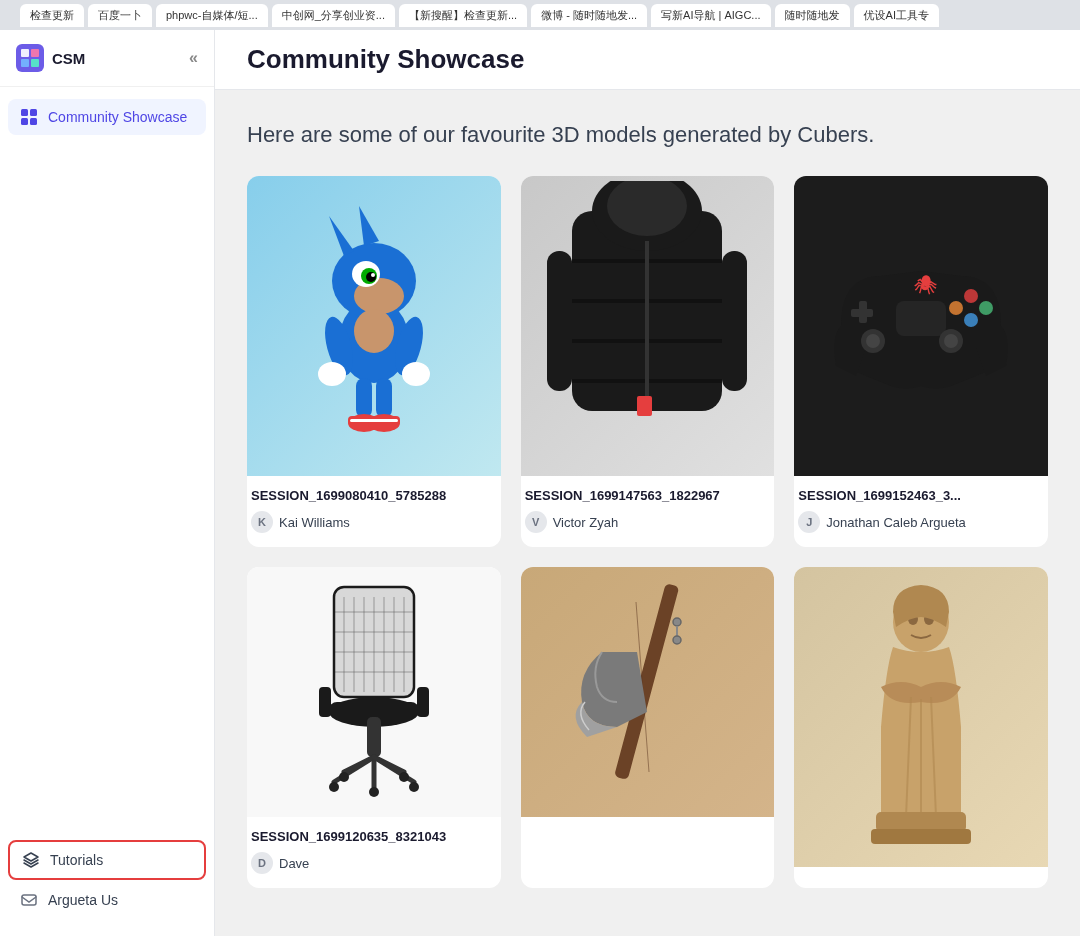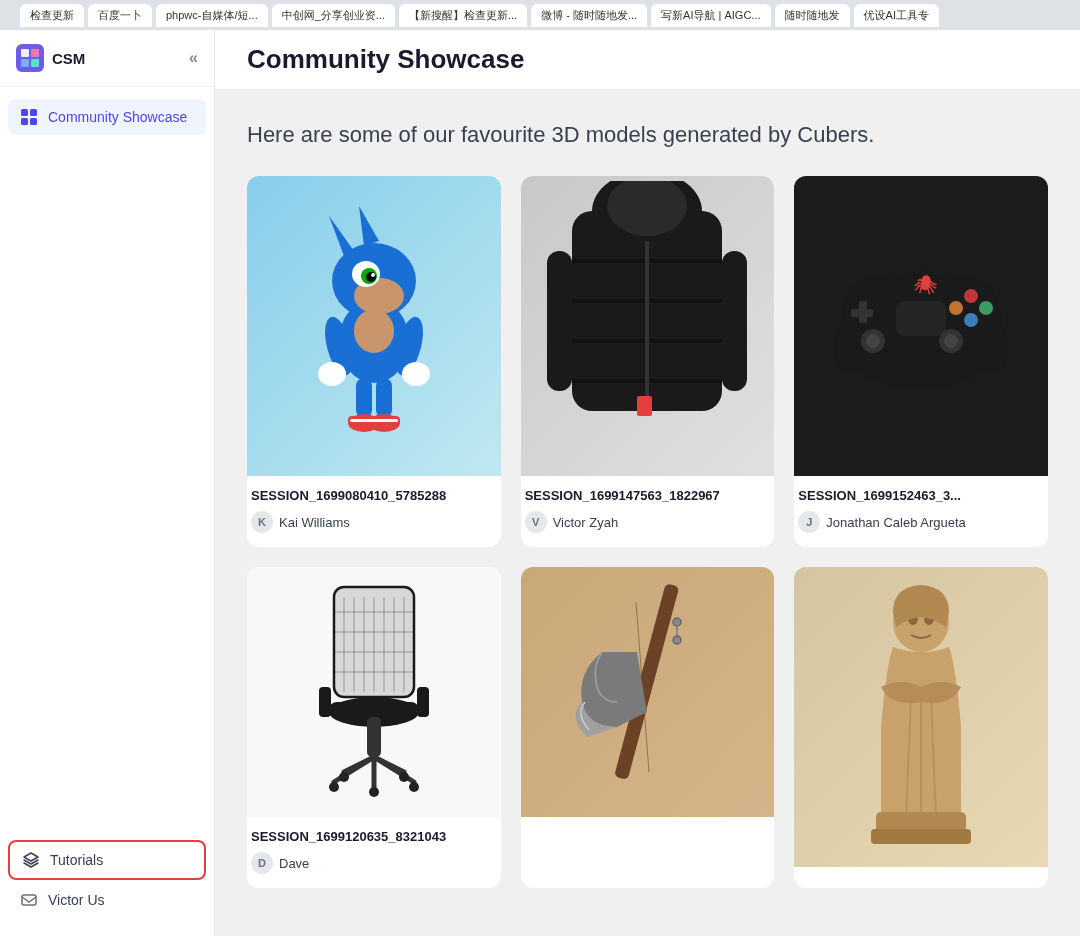--- a/index.html
+++ b/index.html
@@ -297,21 +297,21 @@
           <path d="M9 2L2 6l7 4 7-4-7-4zM2 12l7 4 7-4M2 9l7 4 7-4" stroke="#374151" stroke-width="1.5" stroke-linecap="round" stroke-linejoin="round"></path>
         </svg>
         <span>Tutorials</span>
       </div>
 
       <div class="nav-item">
         <svg class="nav-icon" viewBox="0 0 18 18" fill="none">
           <rect x="2" y="4" width="14" height="10" rx="2" stroke="#6b7280" stroke-width="1.5"></rect>
           <path d="M2 6l7 5 7-5" stroke="#6b7280" stroke-width="1.5" stroke-linecap="round"></path>
         </svg>
-        <span>Victor Us</span>
+        <span>Argueta Us</span>
       </div>
     </div>
   </div>
 
   <div class="main-content">
     <div class="main-header">
       <h1>Community Showcase</h1>
     </div>
 
     <div class="main-body">

